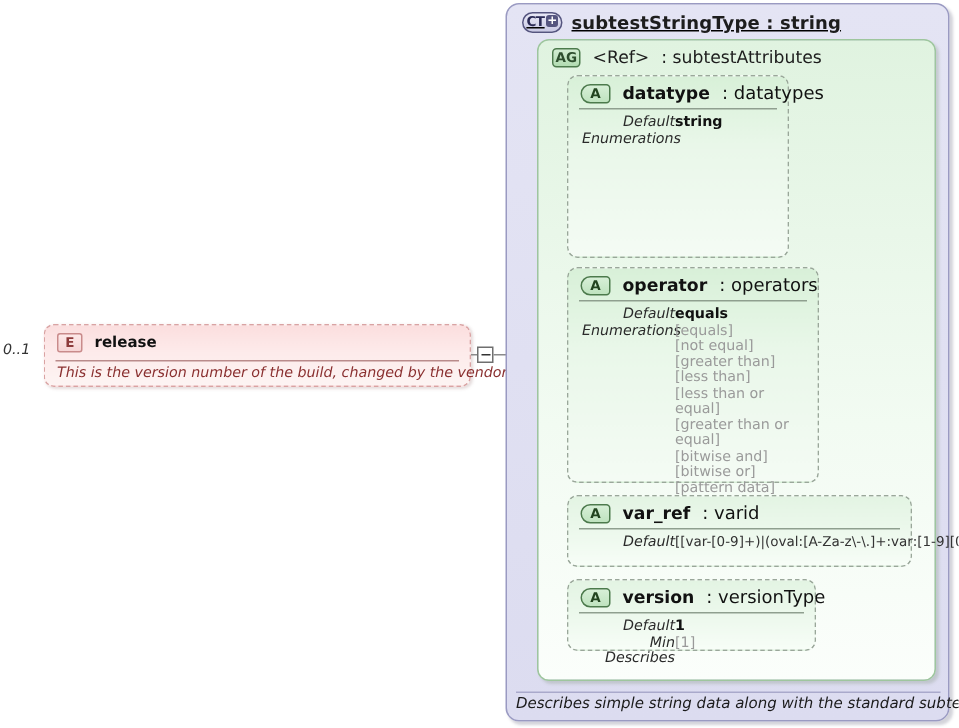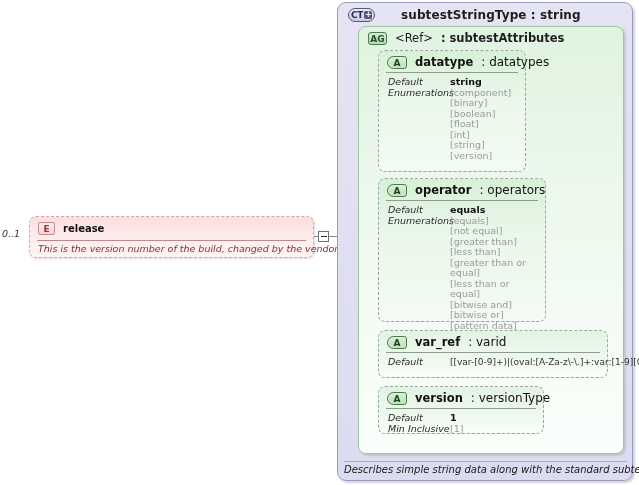--- a/index.html
+++ b/index.html
@@ -74,40 +74,41 @@
   .ct-panel{
     position:absolute;left:337px;top:2px;width:296px;height:479px;
     box-sizing:border-box;
     border:1px solid #9a9ac2;
     border-radius:9px;
     background:linear-gradient(180deg,#e4e4f4 0%,#dcdcf0 100%);
     box-shadow:2px 2px 2px rgba(130,130,150,.35);
   }
   .ct-title{
     position:absolute;left:10px;top:5px;
-    display:flex;align-items:center;gap:26px;
+    display:flex;align-items:center;gap:6px;
     white-space:nowrap;
+    text-decoration:underline;
   }
   .ct-title .txt{font-size:12px;font-weight:bold;color:#1d1d1d;letter-spacing:.1px;}
 
   
   .ag-panel{
     position:absolute;left:358px;top:26px;width:266px;height:428px;
     box-sizing:border-box;
     border:1px solid #9ec69e;
     border-radius:8px;
     background:linear-gradient(180deg,#e0f3e0 0%,#f2fbf2 60%,#fbfefb 100%);
     box-shadow:2px 2px 2px rgba(140,155,140,.35);
   }
   .ag-title{
     position:absolute;left:9px;top:4px;
     display:flex;align-items:center;gap:8px;white-space:nowrap;
   }
   .ag-title .nm{font-size:11.5px;color:#1d1d1d;}
-  .ag-title .ty{font-size:11.5px;color:#1d1d1d;font-weight:bold;}
+  .ag-title .ty{font-size:11.5px;color:#1d1d1d;}
 
   
   .attr{
     position:absolute;
     box-sizing:border-box;
     border:1px dashed #9aa79a;
     border-radius:7px;
     background:linear-gradient(180deg,#d8f0d8 0%,#e9f7e9 38%,#f4fbf4 100%);
   }
   .attr.plain{
@@ -127,20 +128,21 @@
     position:absolute;left:9px;top:26px;right:6px;
     font-size:9.5px;
     line-height:10.5px;
   }
   .frow{display:flex;}
   .fkey{
     width:62px;flex:0 0 62px;
     font-style:italic;
     color:#2a2a2a;
     font-size:9.5px;
+    text-align:right;
   }
   .fval{color:#111;font-weight:bold;font-size:9.5px;}
   .fval.light{color:#9a9a9a;font-weight:normal;}
   .enum-list{margin-left:62px;}
   .enum{color:#9a9a9a;font-size:9.5px;line-height:10.5px;}
   .pat{
     color:#333;font-size:9px;font-weight:normal;
     font-family:"DejaVu Sans","Liberation Sans",sans-serif;
     white-space:nowrap;
   }
@@ -242,29 +244,20 @@
     </div>
     <div class="attr-rule"></div>
     <div class="facets">
       <div class="frow">
         <span class="fkey">Default</span>
         <span class="fval">string</span>
       </div>
       <div class="frow">
         <span class="fkey">Enumerations</span>
       </div>
-      <div class="enum-list" style="margin-top:-10.5px;">
-        <div class="enum">[component]</div>
-        <div class="enum">[binary]</div>
-        <div class="enum">[boolean]</div>
-        <div class="enum">[float]</div>
-        <div class="enum">[int]</div>
-        <div class="enum">[string]</div>
-        <div class="enum">[version]</div>
-      </div>
     </div>
   </div>
 
   <div class="attr" style="left:378px;top:178px;width:168px;height:144px;">
     <div class="attr-head">
       <span class="badge badge-a">A</span>
       <span class="nm">operator</span>
       <span class="ty">: operators</span>
     </div>
     <div class="attr-rule"></div>
@@ -274,22 +267,22 @@
         <span class="fval">equals</span>
       </div>
       <div class="frow">
         <span class="fkey">Enumerations</span>
       </div>
       <div class="enum-list" style="margin-top:-10.5px;">
         <div class="enum">[equals]</div>
         <div class="enum">[not equal]</div>
         <div class="enum">[greater than]</div>
         <div class="enum">[less than]</div>
+        <div class="enum">[less than or equal]</div>
         <div class="enum">[greater than or equal]</div>
-        <div class="enum">[less than or equal]</div>
         <div class="enum">[bitwise and]</div>
         <div class="enum">[bitwise or]</div>
         <div class="enum">[pattern data]</div>
       </div>
     </div>
   </div>
 
   <div class="attr plain" style="left:378px;top:330px;width:230px;height:48px;">
     <div class="attr-head">
       <span class="badge badge-a">A</span>
@@ -311,21 +304,21 @@
       <span class="nm">version</span>
       <span class="ty">: versionType</span>
     </div>
     <div class="attr-rule"></div>
     <div class="facets">
       <div class="frow">
         <span class="fkey">Default</span>
         <span class="fval">1</span>
       </div>
       <div class="frow">
-        <span class="fkey">Min Inclusive</span>
+        <span class="fkey">Min Describes</span>
         <span class="fval light">[1]</span>
       </div>
     </div>
   </div>
 
   <div class="annot">Describes simple string data along with the standard subtest attributes.</div>
 
 </div>
 
 </body></html>

